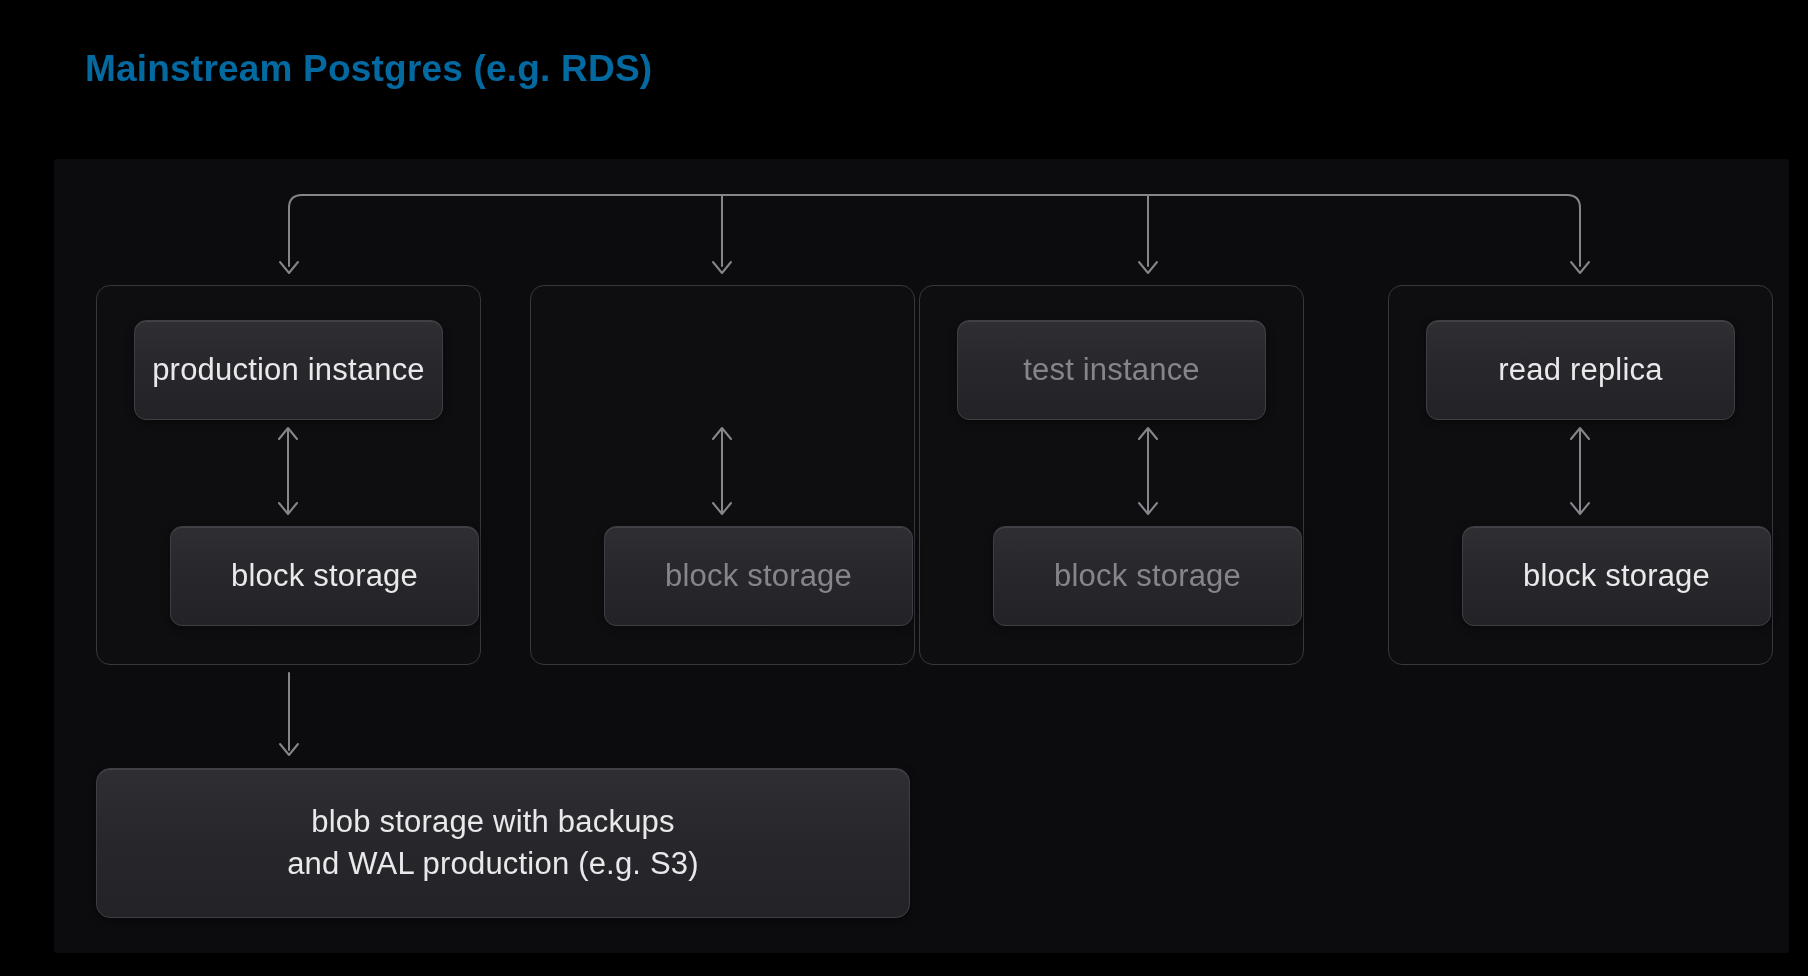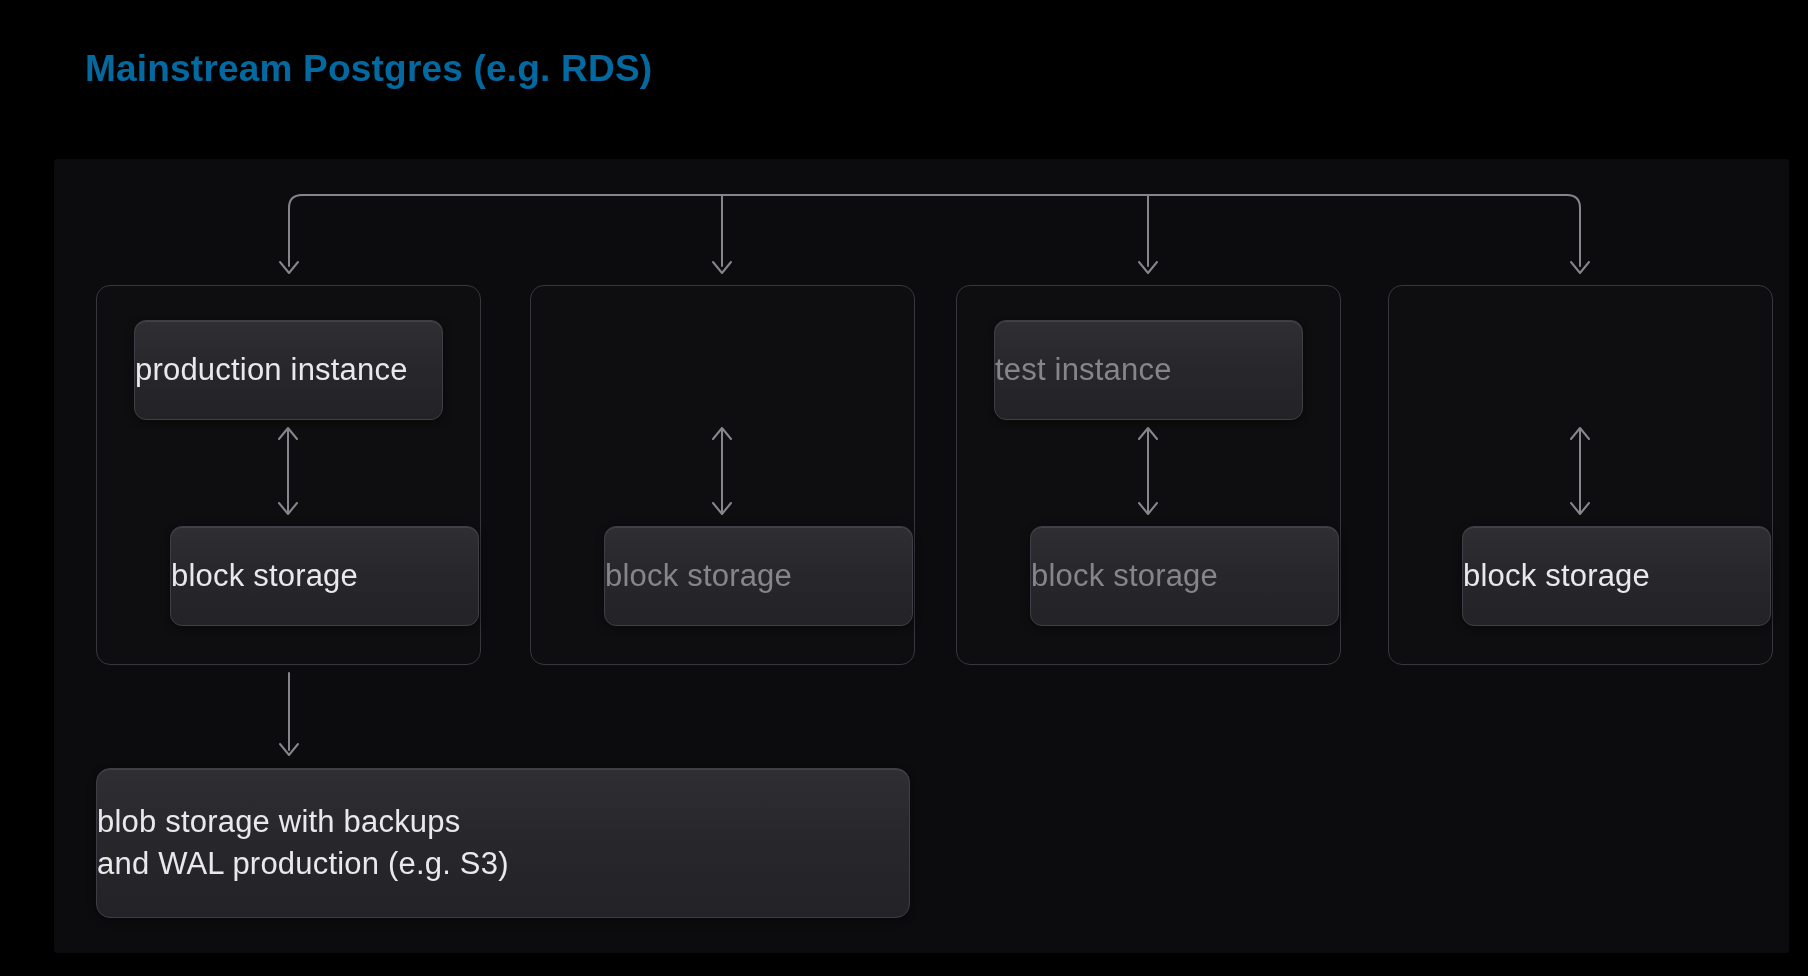--- a/index.html
+++ b/index.html
@@ -56,35 +56,35 @@
     top: 285px;
     width: 385px;
     height: 380px;
     border: 1px solid #37373e;
     border-radius: 14px;
     background: rgba(255, 255, 255, 0.012);
     box-sizing: border-box;
   }
   .group-1 { left: 96px; }
   .group-2 { left: 530px; }
-  .group-3 { left: 956px; }
+  .group-3 { left: 919px; }
   .group-4 { left: 1388px; }
   .node {
     position: absolute;
     left: 37px;
     width: 309px;
     height: 100px;
     border-radius: 12px;
     background: linear-gradient(180deg, #2e2e33 0%, #28282c 45%, #232327 100%);
     border: 1px solid #3e3e46;
     box-shadow: inset 0 1px 0 rgba(255, 255, 255, 0.10), 0 2px 8px rgba(0, 0, 0, 0.45);
     box-sizing: border-box;
     display: flex;
     align-items: center;
-    justify-content: flex-start;
+    justify-content: center;
     font-size: 31px;
     letter-spacing: 0.2px;
   }
   .node-instance { top: 34px; }
   .node-storage { top: 240px; margin-left: 36px; }
   .g-bright .node { color: #e9e9ec; }
   .g-dim .node { color: #85858b; }
   .blob-node {
     position: absolute;
     left: 96px;
@@ -96,24 +96,26 @@
     border: 1px solid #3e3e46;
     box-shadow: inset 0 1px 0 rgba(255, 255, 255, 0.10), 0 2px 8px rgba(0, 0, 0, 0.45);
     box-sizing: border-box;
   }
   .blob-text {
     position: absolute;
     left: 0;
     top: 50%;
     transform: translateY(-50%);
     width: 730px;
+    text-align: center;
     font-size: 31px;
     line-height: 42px;
     color: #e9e9ec;
     letter-spacing: 0.2px;
+    padding-left: 31px;
   }
 </style>
 </head>
 <body>
 
 <div class="page">
 
   <h1 class="title">Mainstream Postgres (e.g. RDS)</h1>
 
   <div class="panel"></div>
@@ -156,20 +158,23 @@
   <div class="group group-3 g-dim">
     <div class="node node-instance">
       <span>test instance</span>
     </div>
     <div class="node node-storage">
       <span>block storage</span>
     </div>
   </div>
 
   <div class="group group-4 g-bright">
+    <div class="node node-instance">
+      <span>read replica</span>
+    </div>
     <div class="node node-storage">
       <span>block storage</span>
     </div>
   </div>
 
   <div class="blob-node">
     <div class="blob-text">
       <div>blob storage with backups</div>
       <div>and WAL production (e.g. S3)</div>
     </div>

